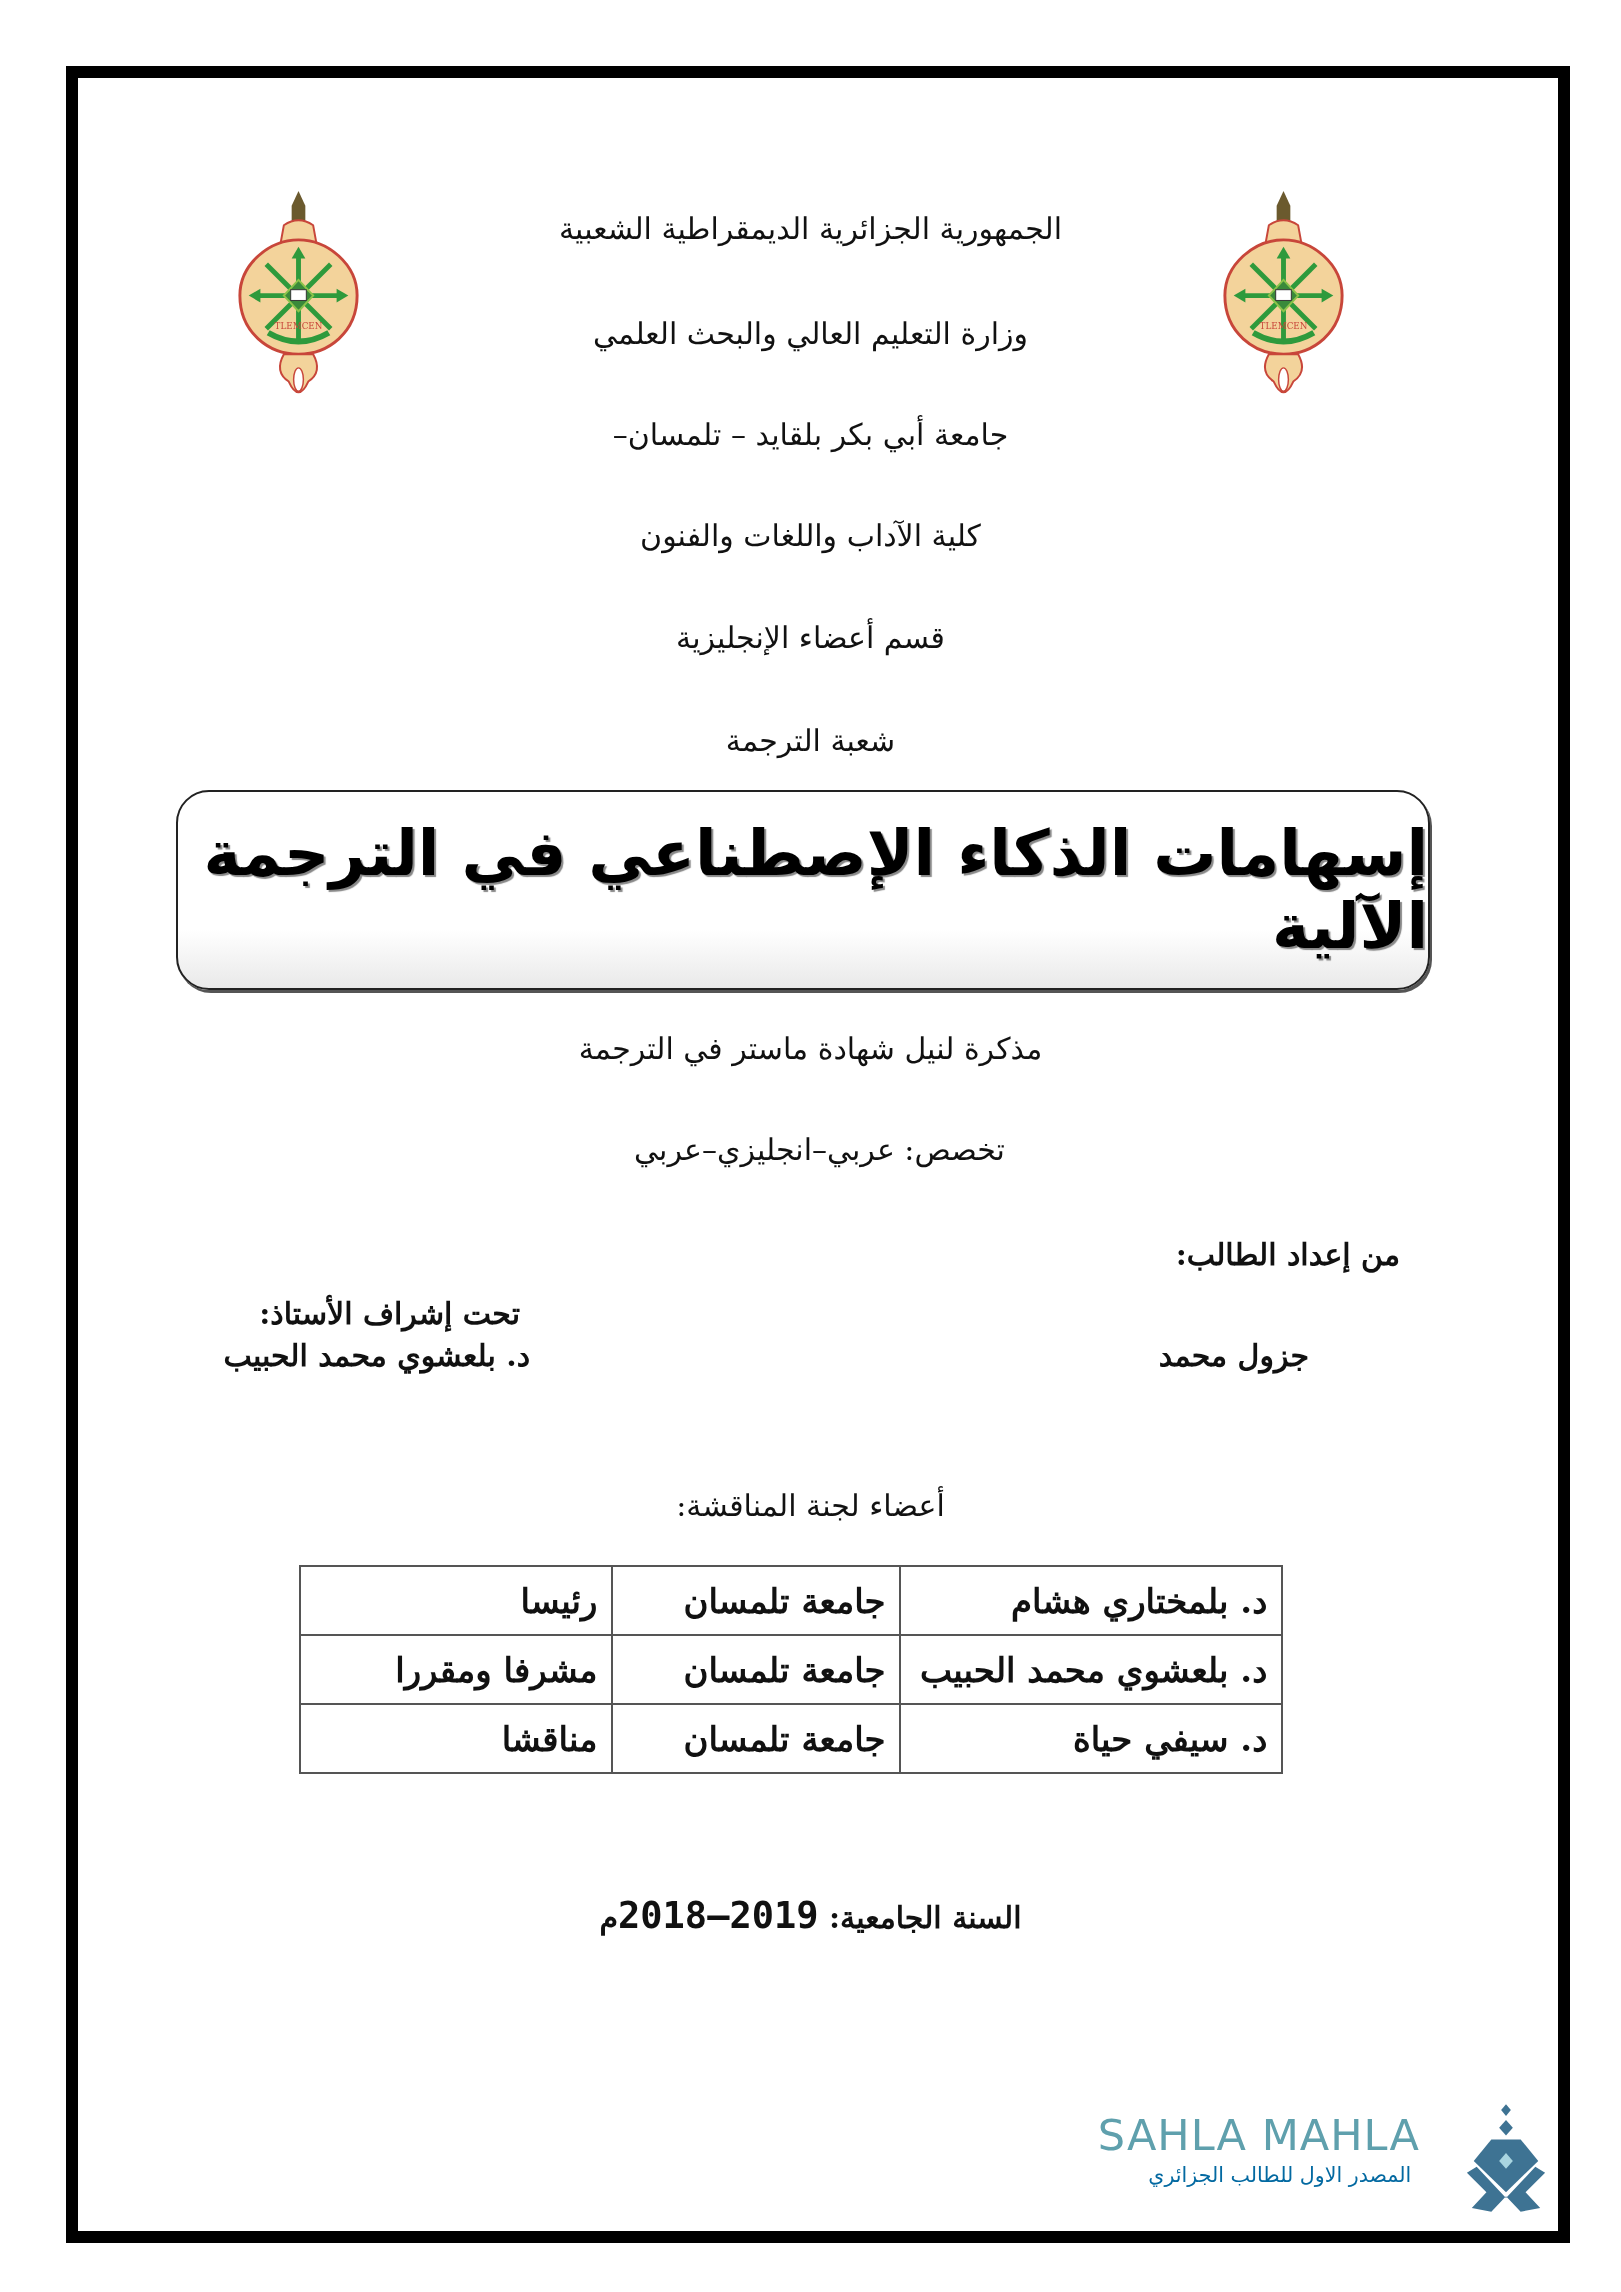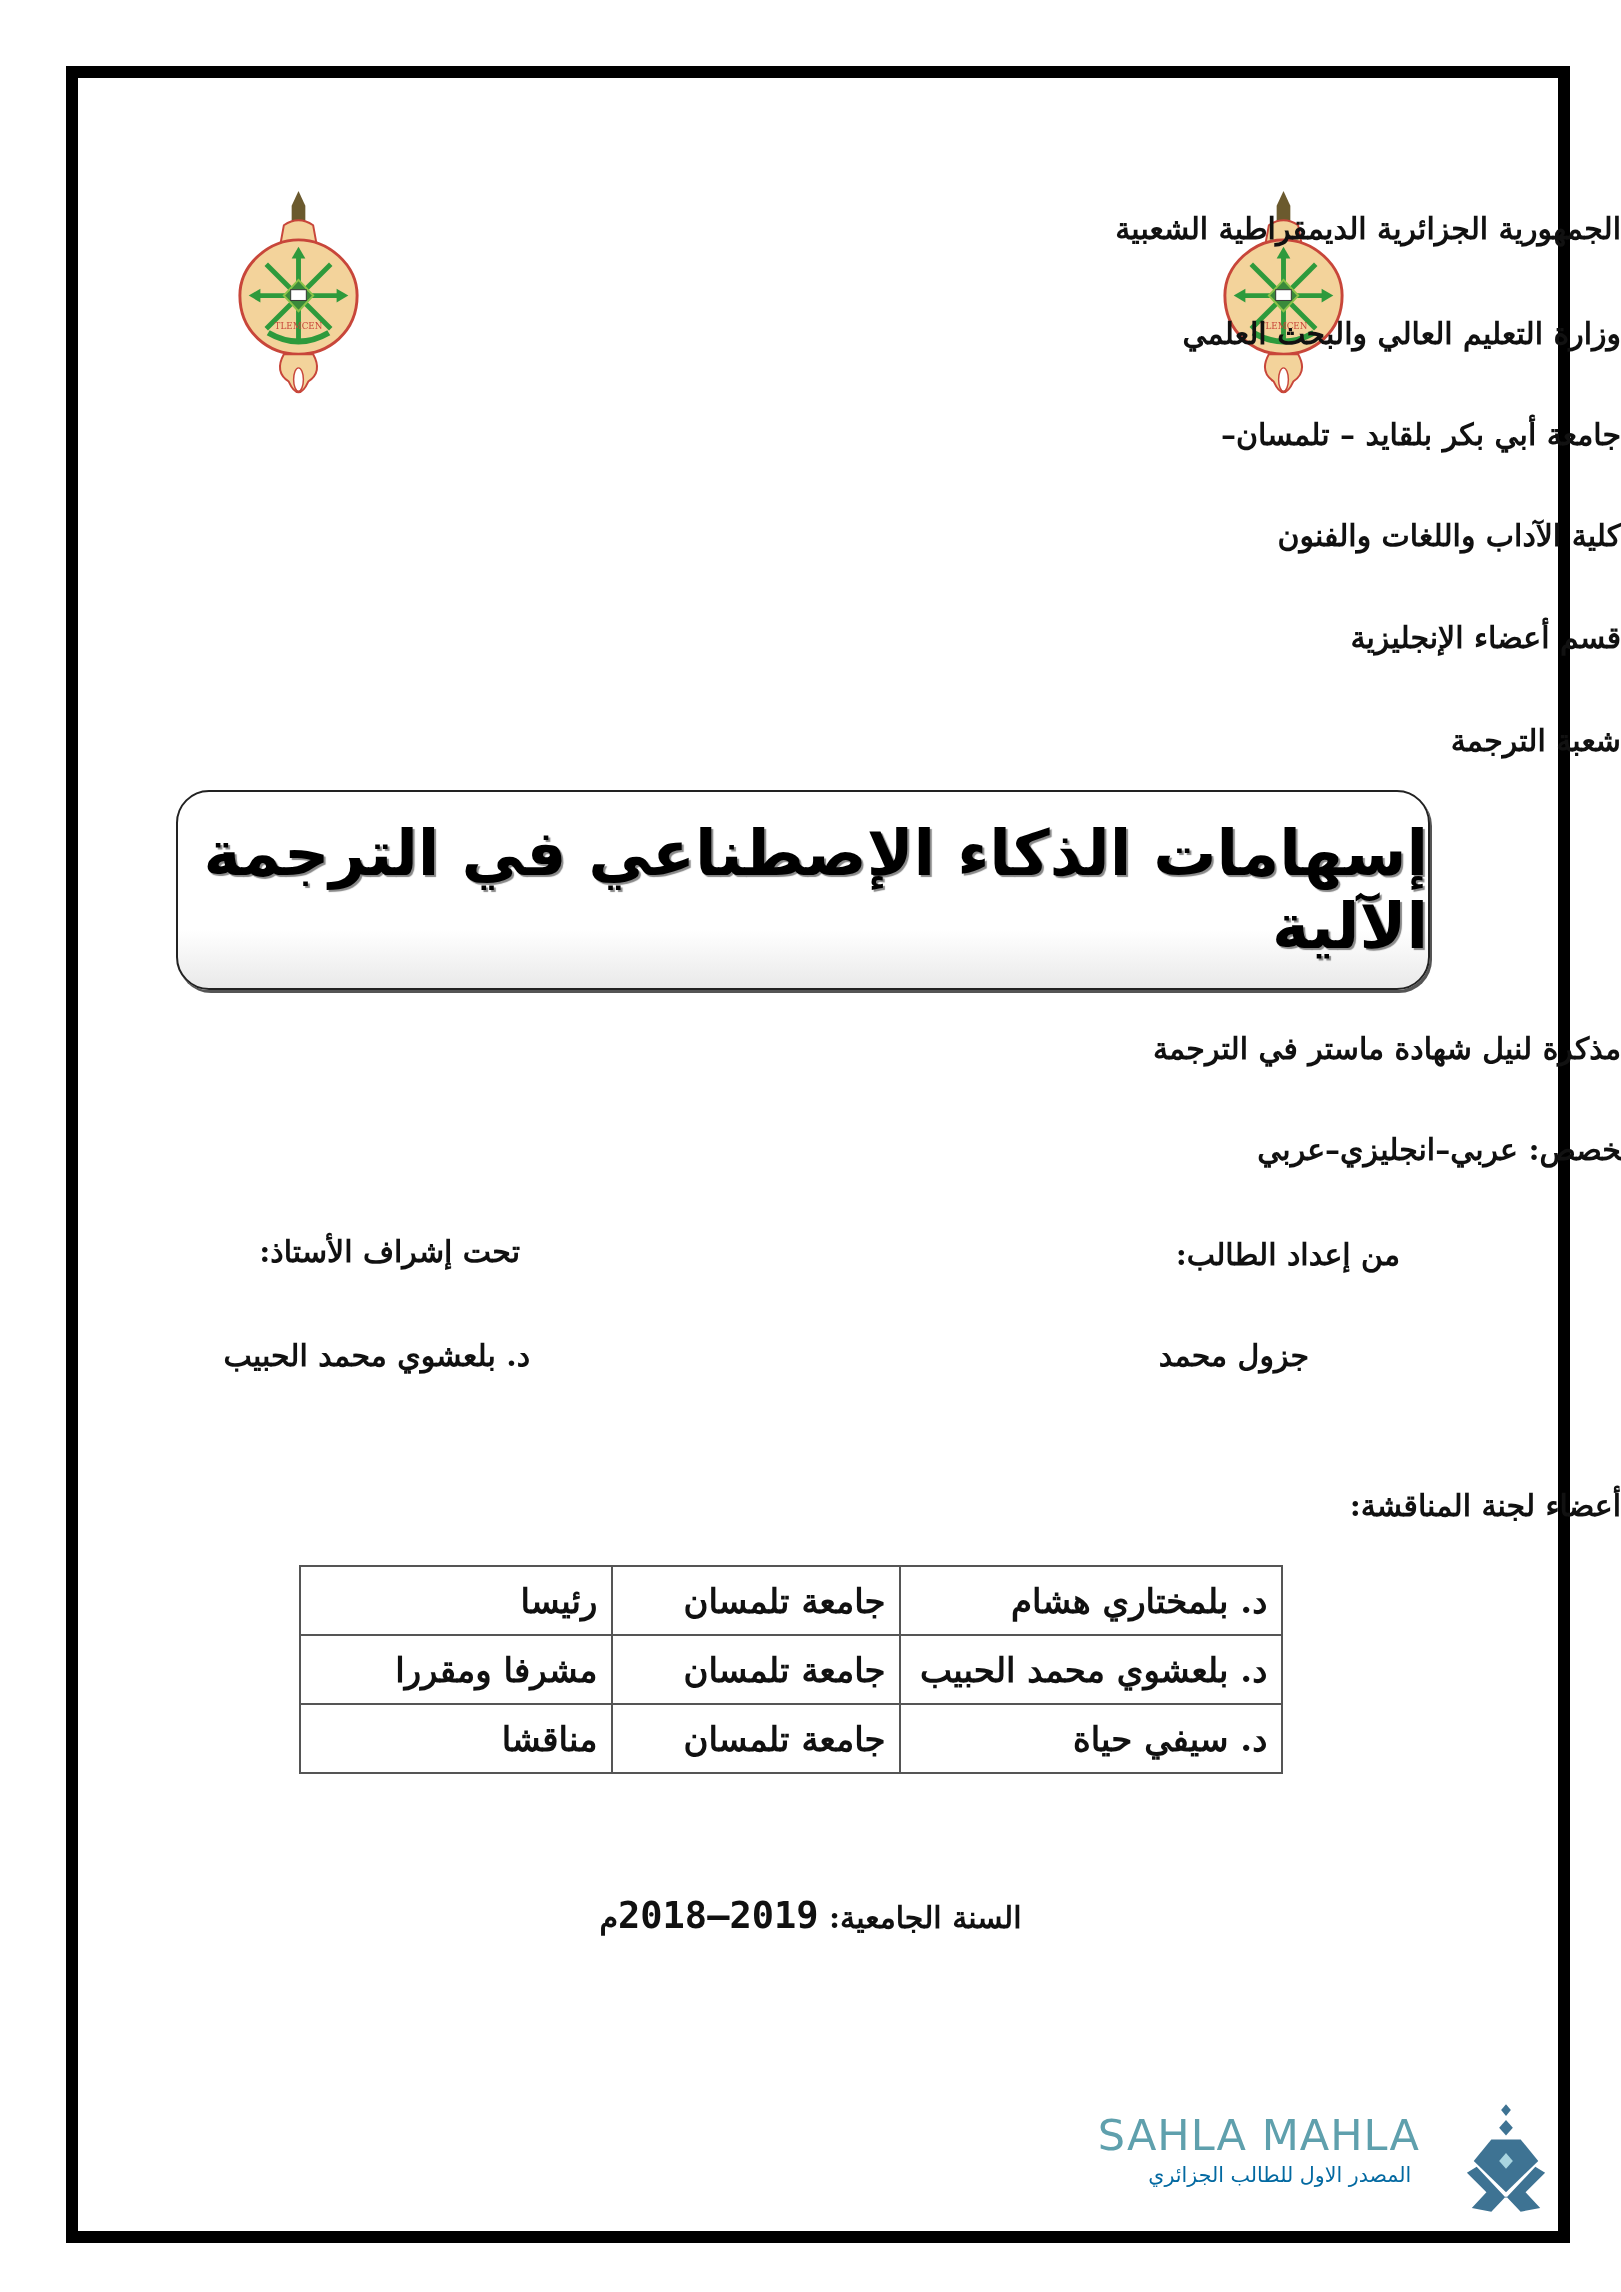--- a/index.html
+++ b/index.html
@@ -3,22 +3,22 @@
 <meta charset="utf-8">
 <style>
   html, body { margin: 0; padding: 0; background: #ffffff; }
   body { width: 1621px; height: 2293px; position: relative; overflow: hidden;
          font-family: "DejaVu Serif", "Liberation Serif", serif; color: #111; }
   .frame { position: absolute; left: 66px; top: 66px; width: 1480px; height: 2153px;
            border: 12.7px solid #000; background: #fff; }
   .logo { position: absolute; width: 127px; height: 225px; }
   .logo-left { left: 235px; top: 186px; }
   .logo-right { left: 1220px; top: 186px; }
-  .line { position: absolute; left: 0; width: 1621px; text-align: right; direction: rtl;
-          font-weight: bold; font-size: 30px; }
+  .line { position: absolute; left: 0; width: 1621px; text-align: center; direction: rtl;
+          font-weight: normal; font-size: 30px; }
   .title-box { position: absolute; left: 176px; top: 790px; width: 1250px; height: 196px;
                border: 2.9px solid #222; border-radius: 33px;
                background: linear-gradient(#ffffff 0%, #ffffff 70%, #e9e9e9 100%);
                box-shadow: 2px 2.9px 0 #555; display: flex; align-items: center; justify-content: center; }
   .title-text { direction: rtl; font-family: "DejaVu Sans", "Liberation Sans", sans-serif;
                 font-weight: bold; font-size: 63px; color: #000; letter-spacing: 0px;
                 text-shadow: 2px 2px 1px #888; }
   .abs { position: absolute; direction: rtl; font-weight: bold; font-size: 30px; white-space: nowrap; }
   table.committee { position: absolute; left: 299px; top: 1565px; width: 984px; border-collapse: collapse;
                     direction: rtl; }
@@ -95,21 +95,21 @@
 <div class="line" style="top:723px;">شعبة الترجمة</div>
 
 <div class="title-box">
   <span class="title-text">إسهامات الذكاء الإصطناعي في الترجمة الآلية</span>
 </div>
 
 <div class="line" style="top:1031px;">مذكرة لنيل شهادة ماستر في الترجمة</div>
 <div class="line" style="top:1132px;margin-left:9px;">تخصص: عربي–انجليزي–عربي</div>
 
 <div class="abs" style="right:221px; top:1237px;">من إعداد الطالب:</div>
-<div class="abs" style="right:1101px; top:1234px;margin-left:48px;">تحت إشراف الأستاذ:</div>
+<div class="abs" style="right:1101px; top:1296px;margin-left:48px;">تحت إشراف الأستاذ:</div>
 <div class="abs" style="right:312px; top:1338px;">جزول محمد</div>
 <div class="abs" style="right:1091px; top:1338px;">د. بلعشوي محمد الحبيب</div>
 
 <div class="line" style="top:1488px;">أعضاء لجنة المناقشة:</div>
 
 <table class="committee">
   <tbody>
       <tr>
     <td class="c-name">د. بلمختاري هشام</td>
     <td class="c-uni">جامعة تلمسان</td>

